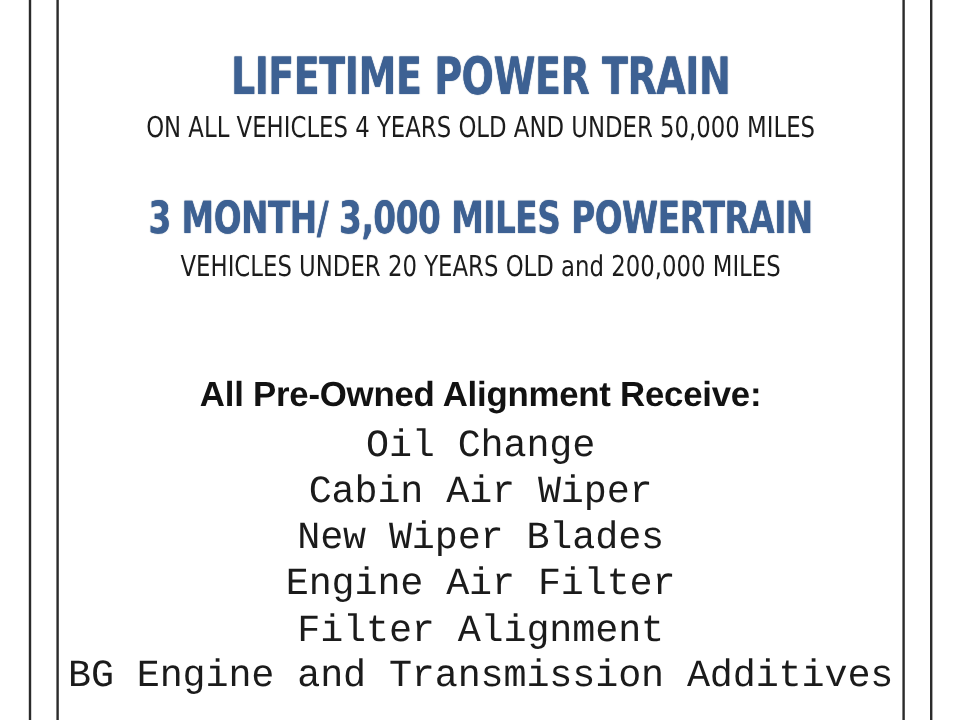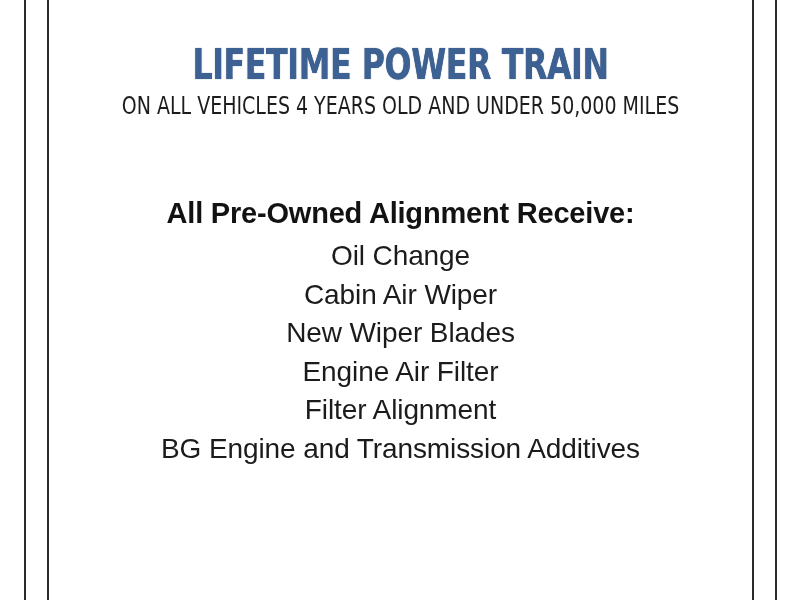--- a/index.html
+++ b/index.html
@@ -89,23 +89,23 @@
     margin: 0 0 9px 0;
     letter-spacing: -0.2px;
     white-space: nowrap;
   }
   .services-list {
     list-style: none;
     margin: 0;
     padding: 0;
   }
   .services-list li {
-    font-family: Liberation Sans, sans-serif;
+    font-family: Liberation Mono, monospace;
     font-weight: normal;
-    font-size: 28px;
+    font-size: 32px;
     color: #1b1b1b;
     line-height: 38.5px;
     letter-spacing: -0.1px;
     white-space: nowrap;
   }
 </style>
 </head>
 <body>
 
 <div class="rule rule-l1"></div>
@@ -114,20 +114,24 @@
 <div class="rule rule-r1"></div>
 <div class="rule rule-r2"></div>
 
 <div class="sheet">
 
   <section class="warranty-block block-1">
     <h1 class="headline headline-1">LIFETIME POWER TRAIN</h1>
     <p class="subline">ON ALL VEHICLES 4 YEARS OLD AND UNDER 50,000 MILES</p>
   </section>
 
+  <section class="warranty-block block-2">
+    <h2 class="headline headline-2">3 MONTH/ 3,000 MILES POWERTRAIN</h2>
+    <p class="subline">VEHICLES UNDER 20 YEARS OLD and 200,000 MILES</p>
+  </section>
 
   <section class="services">
     <h3 class="services-heading">All Pre-Owned Alignment Receive:</h3>
     <ul class="services-list">
       <li>Oil Change</li>
       <li>Cabin Air Wiper</li>
       <li>New Wiper Blades</li>
       <li>Engine Air Filter</li>
       <li>Filter Alignment</li>
       <li>BG Engine and Transmission Additives</li>

